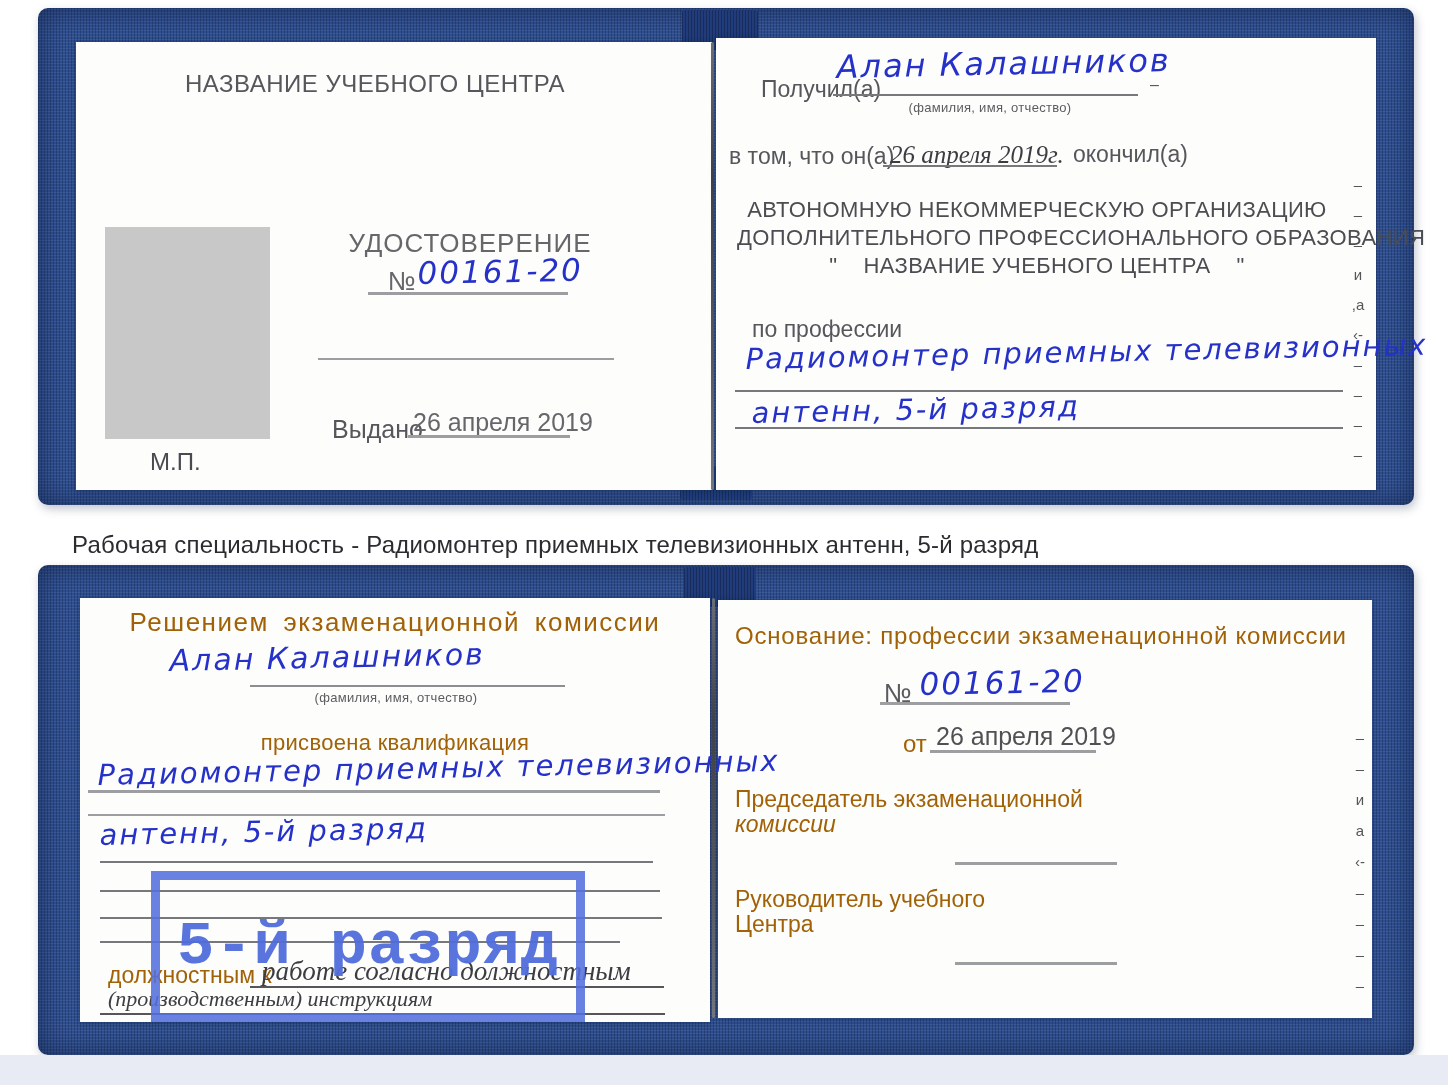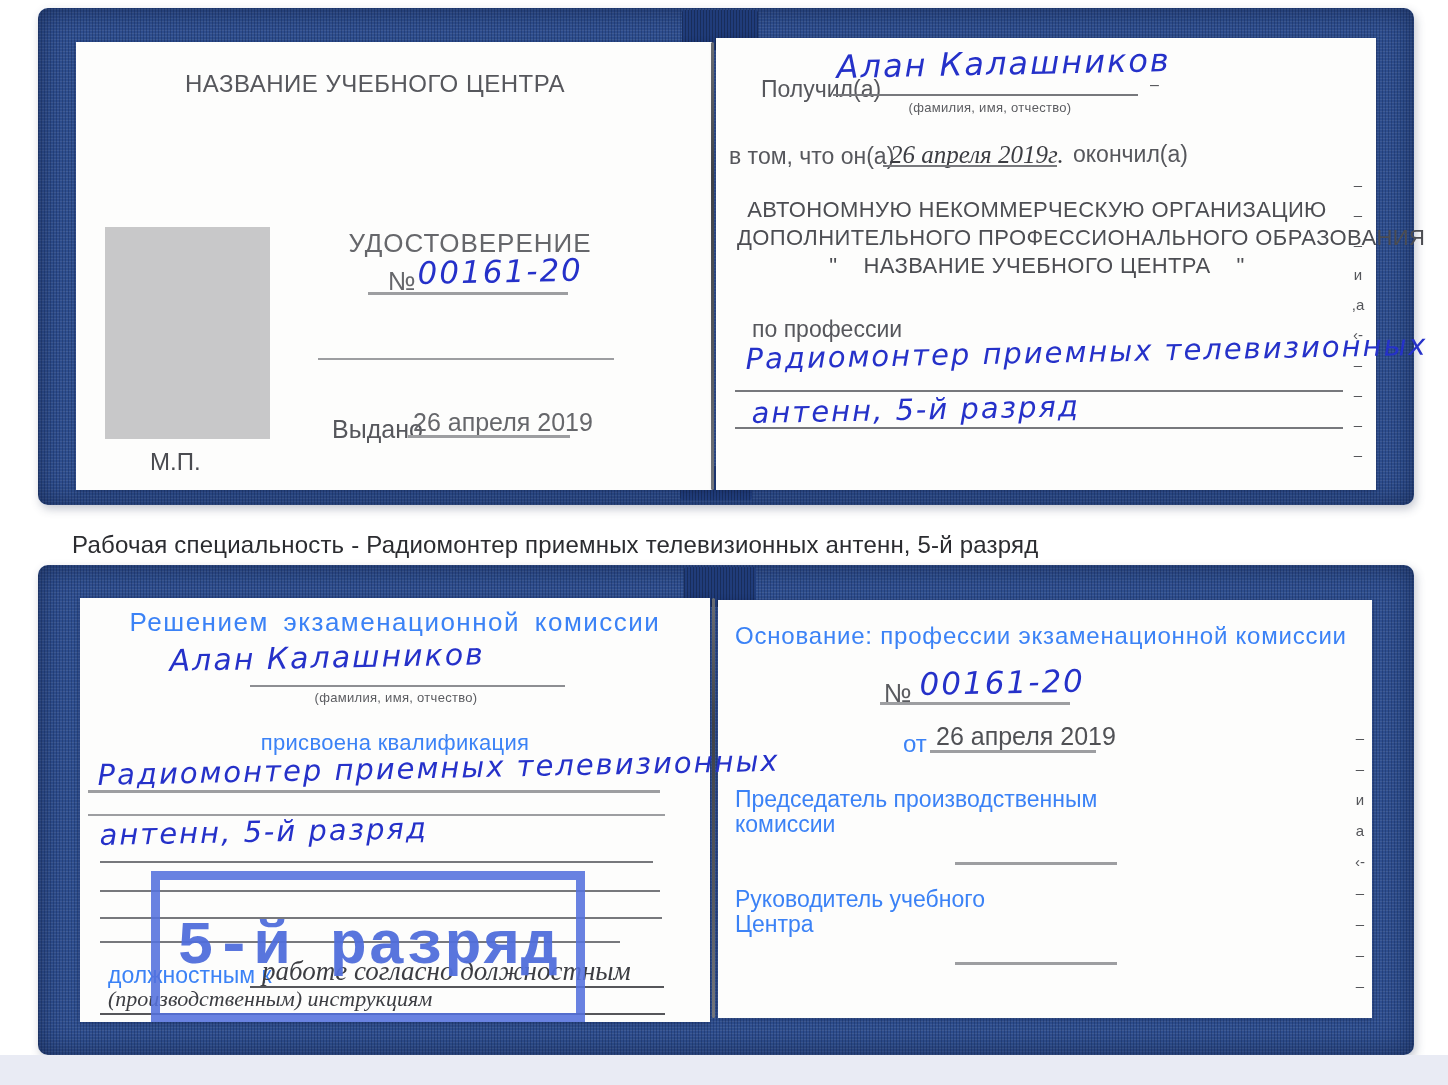--- a/index.html
+++ b/index.html
@@ -26,21 +26,21 @@
     background:#fdfdfc;
     box-shadow:0 1px 6px rgba(15,25,60,.35);
   }
   .fold{
     width:3px;
     background:linear-gradient(180deg,#6a6d73,#3e4147 30%,#55585e 70%,#73767c);
     border-radius:2px;
   }
   
   .printed{color:#56575c;white-space:nowrap;}
-  .printed-dark{color:#3b82f6;white-space:nowrap;}
+  .printed-dark{color:#a16207;white-space:nowrap;}
   .hand{
     font-family:"DejaVu Sans",sans-serif;font-style:italic;
     color:#2531c9;white-space:nowrap;letter-spacing:2px;
     transform:rotate(-1.2deg);transform-origin:left bottom;
   }
   .sitalic{font-family:"Liberation Serif",serif;font-style:italic;color:#3c3d42;white-space:nowrap;}
   .rule{border-bottom:3px solid #9d9ea1;}
   .rule-thin{border-bottom:2px solid #77787c;}
   .center{text-align:center;}
   .hint{font-size:13px;color:#5b5c60;letter-spacing:.3px;}
@@ -144,22 +144,22 @@
   <span class="stamp-text">5-й разряд</span>
 </div>
 
 <div class="abs printed-dark" style="left:735px;top:622px;font-size:24px;letter-spacing:.8px;">Основание:  профессии  экзаменационной  комиссии</div>
 <div class="abs printed-dark" style="left:884px;top:678px;font-size:26px;color:#5a5b5f;">№</div>
 <div class="abs hand" style="left:920px;top:666px;font-size:31px;">00161-20</div>
 <div class="abs rule" style="left:880px;top:682px;width:190px;height:20px;"></div>
 <div class="abs printed-dark" style="left:903px;top:730px;font-size:24px;">от</div>
 <div class="abs printed-dark" style="left:936px;top:722px;font-size:25px;color:#505155;">26 апреля 2019</div>
 <div class="abs rule" style="left:930px;top:730px;width:166px;height:20px;"></div>
-<div class="abs printed-dark" style="left:735px;top:786px;font-size:23px;">Председатель производственным</div>
-<div class="abs printed-dark" style="left:735px;top:811px;font-size:23px;">комиссии</div>
+<div class="abs printed-dark" style="left:735px;top:786px;font-size:23px;">Председатель экзаменационной</div>
+<div class="abs printed-dark" style="left:735px;top:811px;font-size:23px;font-style:italic;">комиссии</div>
 <div class="abs rule" style="left:955px;top:842px;width:162px;height:20px;"></div>
 <div class="abs printed-dark" style="left:735px;top:886px;font-size:23px;">Руководитель учебного</div>
 <div class="abs printed-dark" style="left:735px;top:911px;font-size:23px;">Центра</div>
 <div class="abs rule" style="left:955px;top:942px;width:162px;height:20px;"></div>
 <div class="abs edge-col" style="left:1348px;top:722px;line-height:31px;text-align:center;width:24px;">
   <span class="edge-item">–</span>
   <span class="edge-item">–</span>
   <span class="edge-item">и</span>
   <span class="edge-item">а</span>
   <span class="edge-item">‹-</span>

